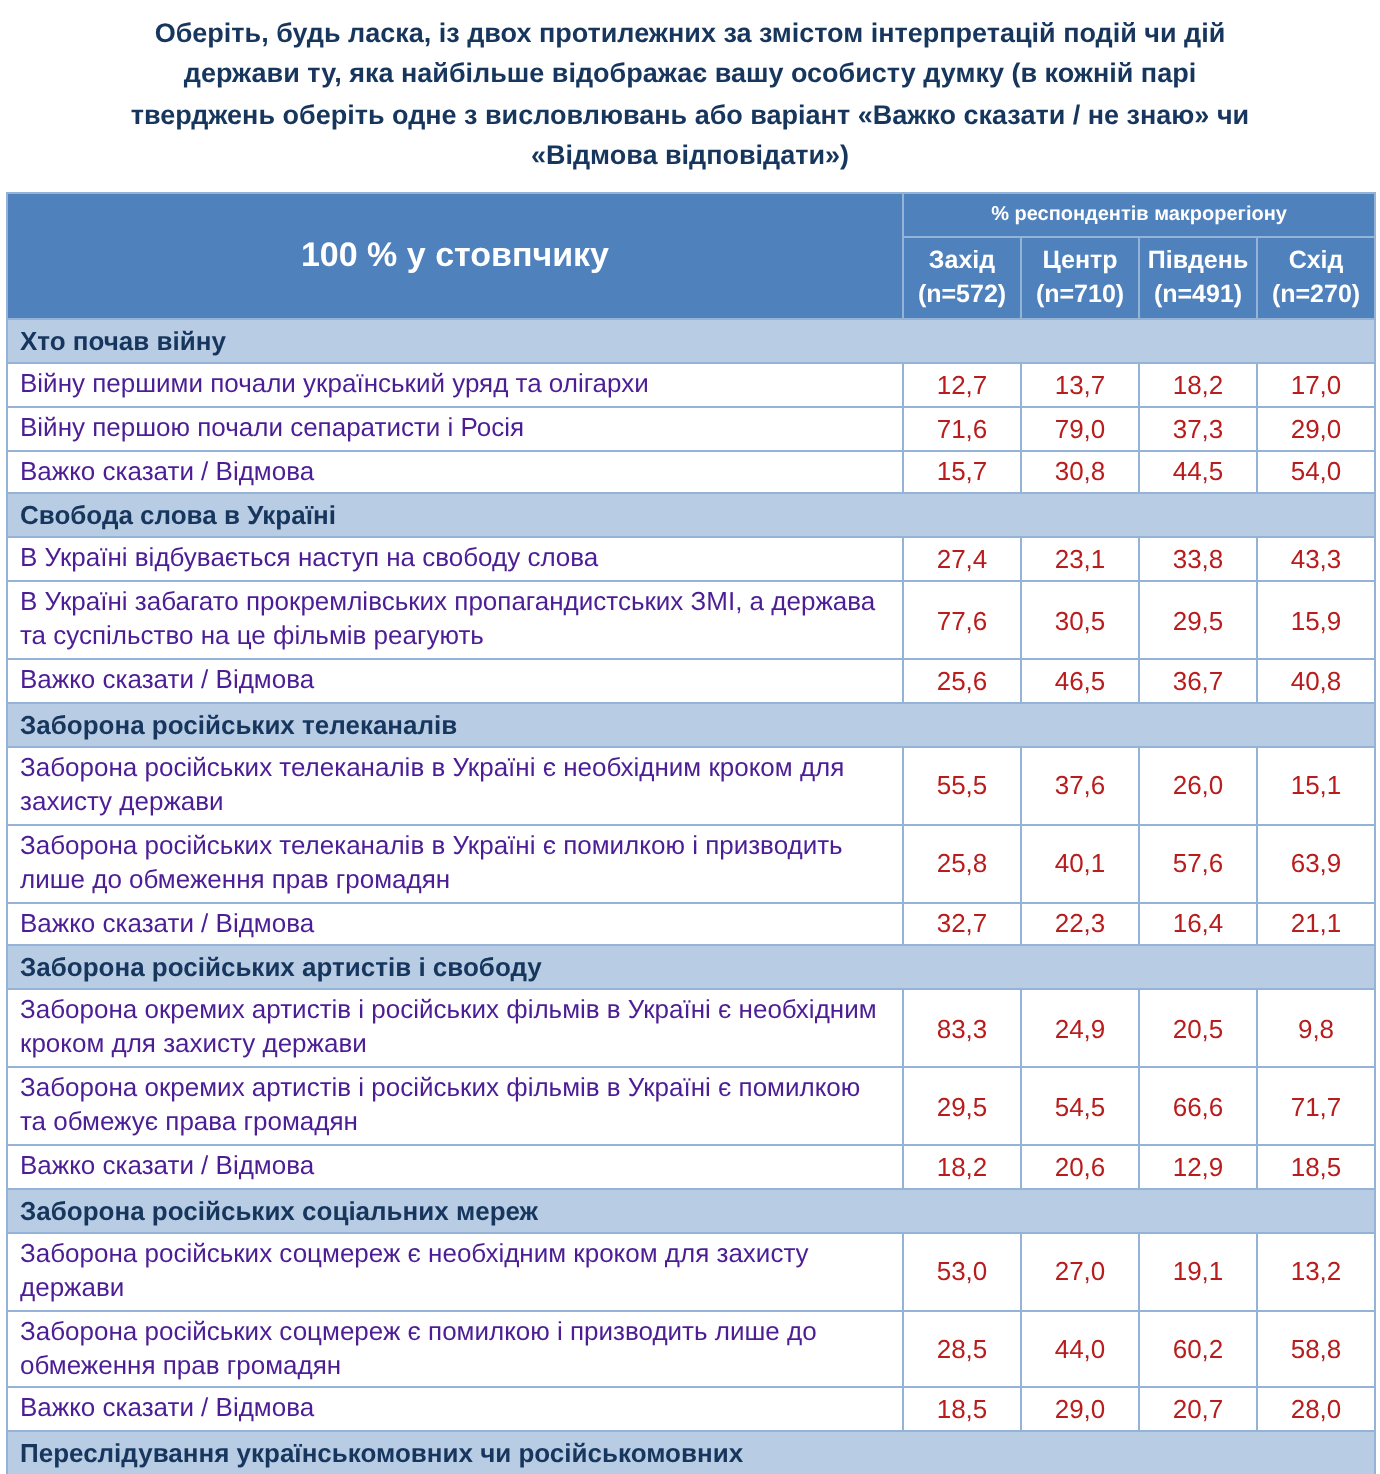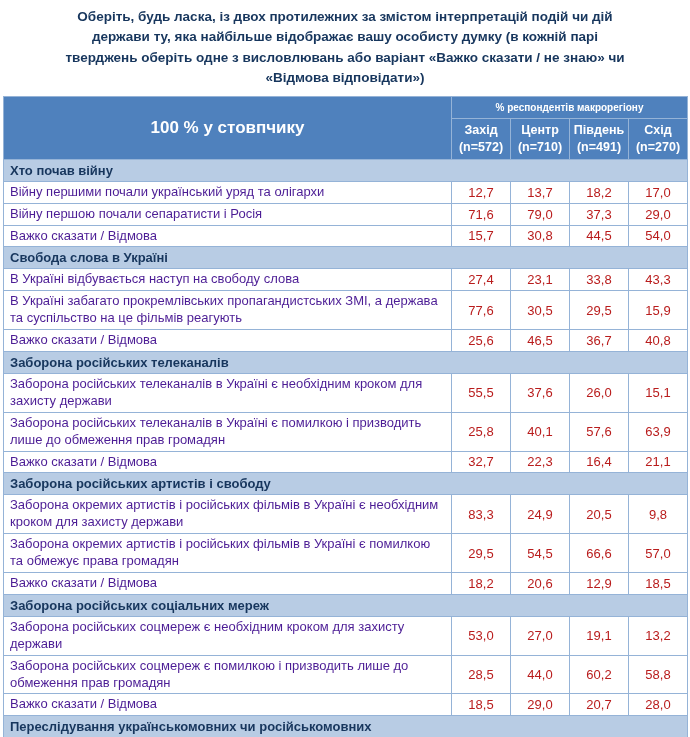--- a/index.html
+++ b/index.html
@@ -176,21 +176,21 @@
         <td class="num">83,3</td>
         <td class="num">24,9</td>
         <td class="num">20,5</td>
         <td class="num">9,8</td>
       </tr>
       <tr class="data-row">
         <td class="lbl">Заборона окремих артистів і російських фільмів в Україні є помилкою та обмежує права громадян</td>
         <td class="num">29,5</td>
         <td class="num">54,5</td>
         <td class="num">66,6</td>
-        <td class="num">57,0</td>
+        <td class="num">71,7</td>
       </tr>
       <tr class="data-row">
         <td class="lbl">Важко сказати / Відмова</td>
         <td class="num">18,2</td>
         <td class="num">20,6</td>
         <td class="num">12,9</td>
         <td class="num">18,5</td>
       </tr>
 
       <tr>

